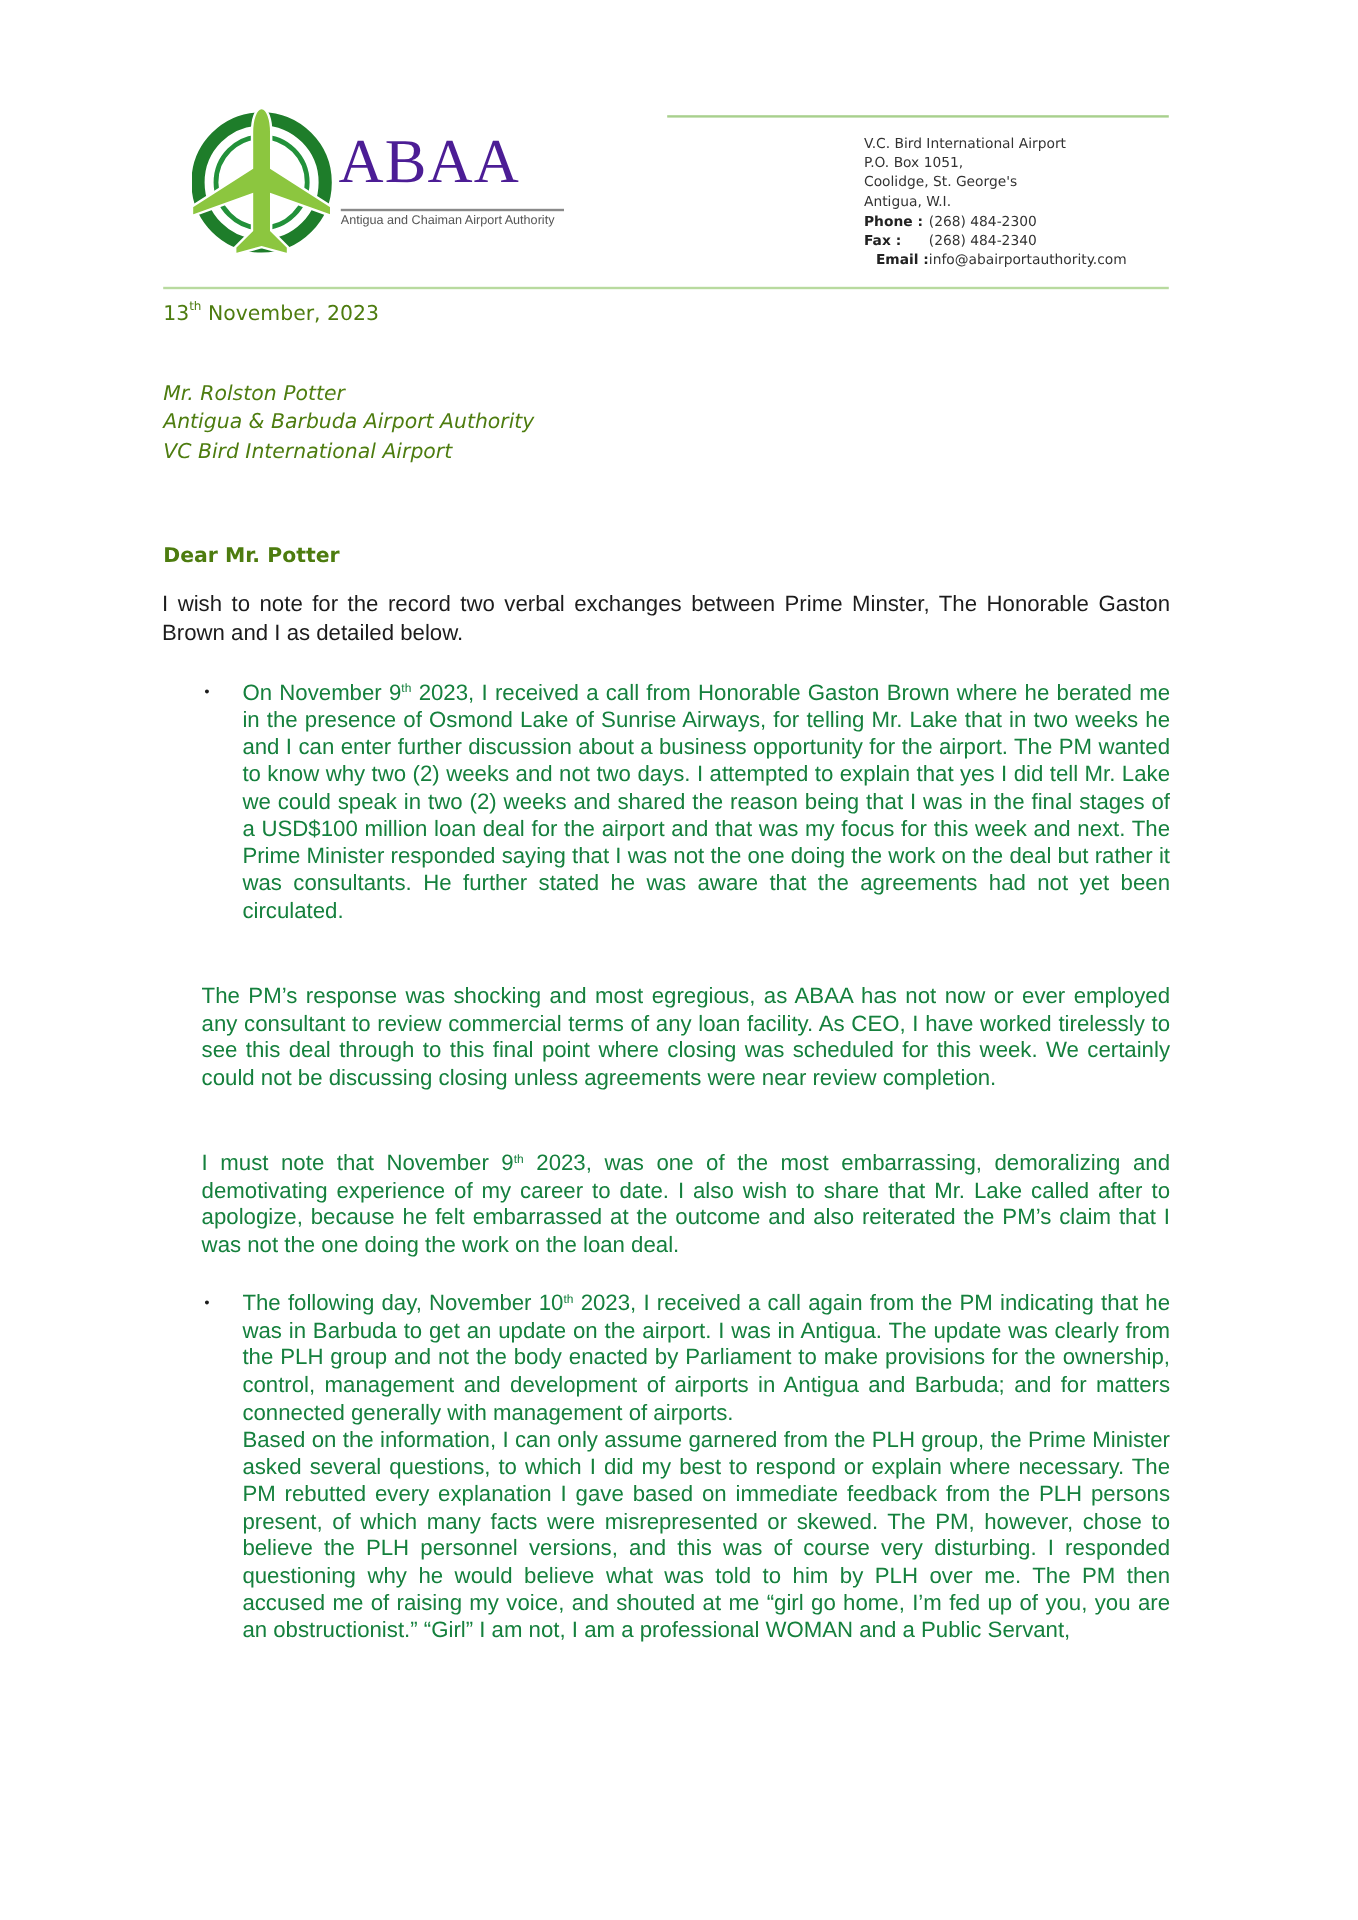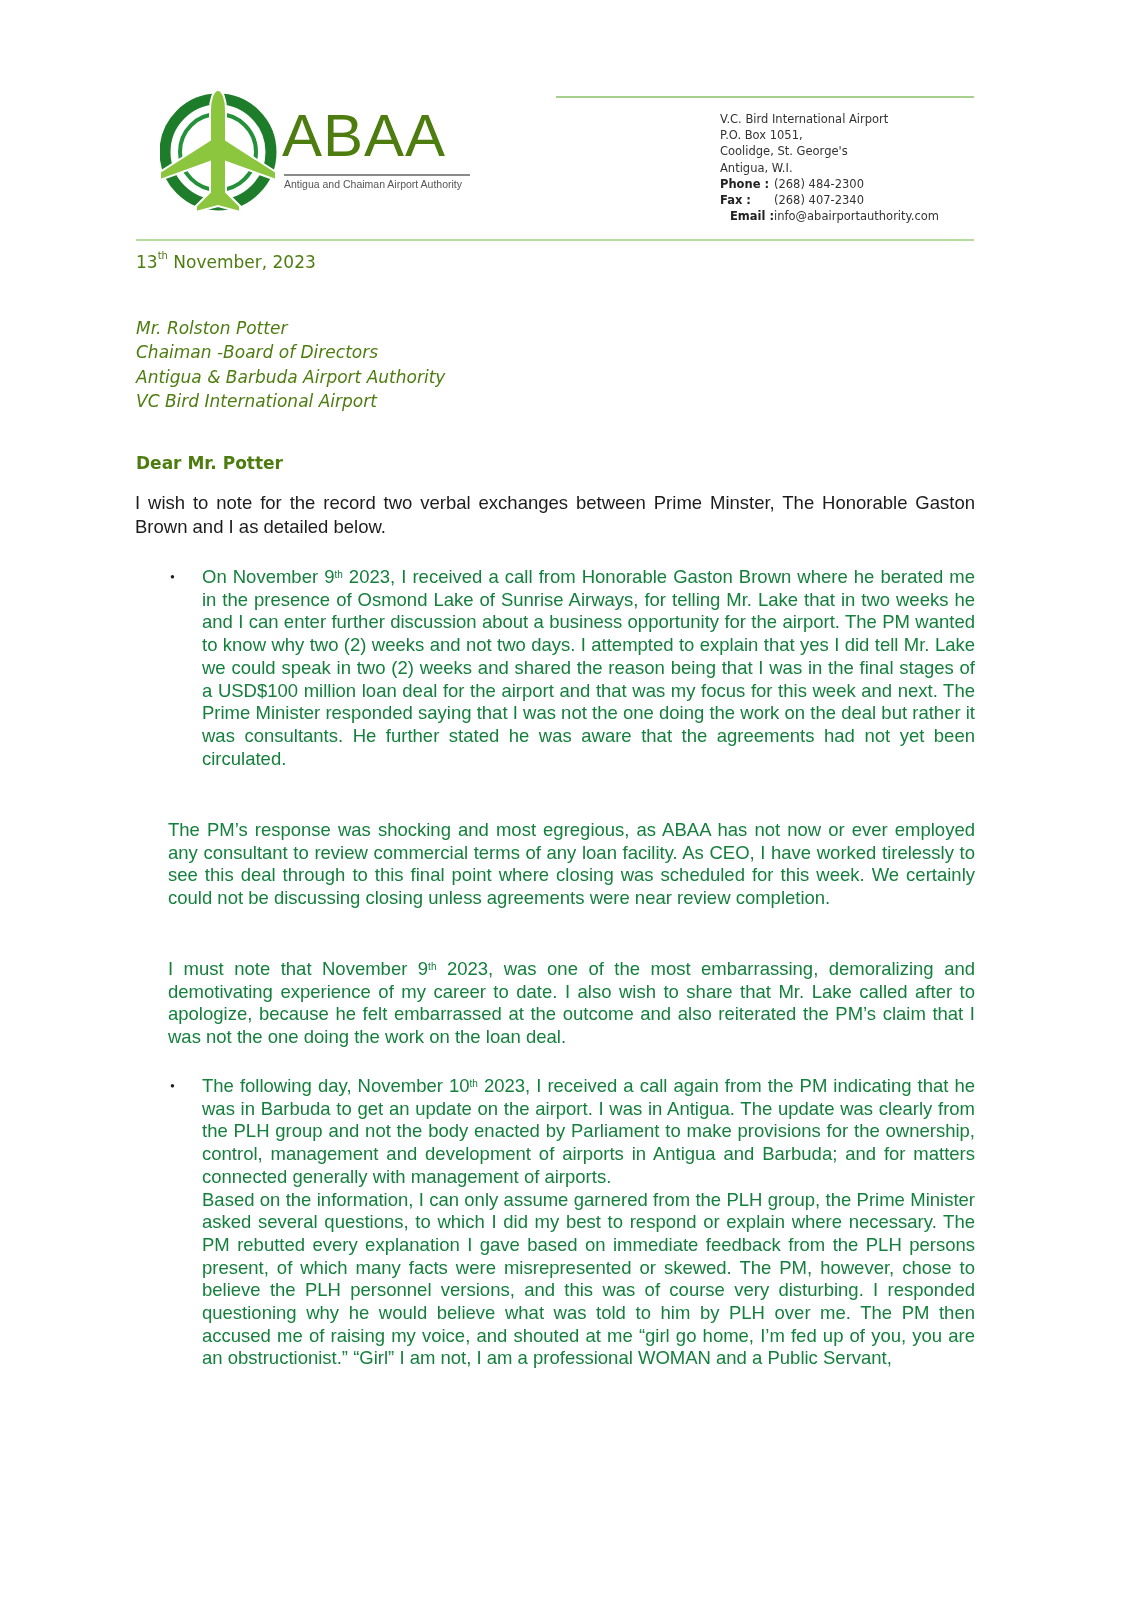--- a/index.html
+++ b/index.html
@@ -2,21 +2,21 @@
 <html><head>
 <meta charset="utf-8">
 <style>
   html, body { margin: 0; padding: 0; background: #ffffff; }
   body { width: 1132px; height: 1600px; position: relative; overflow: hidden; color: #1c1c1c; }
   .page { position: absolute; left: 0; top: 0; width: 1132px; height: 1600px; background: #fff; }
 
   
   .logo { position: absolute; left: 160px; top: 88px; width: 320px; height: 130px; }
   .logo svg { position: absolute; left: 0; top: 0; }
-  .logo-word { position: absolute; left: 122px; top: 8px; font-family: Liberation Sans, sans-serif; font-size: 60px; line-height: 80px; color: #4d7c0f; letter-spacing: 1px; font-weight: normal; }
+  .logo-word { position: absolute; left: 122px; top: 8px; font-family: Liberation Serif, serif; font-size: 52px; line-height: 80px; color: #4c1d95; letter-spacing: 1px; font-weight: normal; }
   .logo-rule { position: absolute; left: 124px; top: 86px; width: 186px; height: 2px; background: #8a8a8a; }
   .logo-sub { position: absolute; left: 124px; top: 90px; font-family: "Liberation Sans", sans-serif; font-size: 10.5px; color: #555; white-space: nowrap; }
 
   .rule-top { position: absolute; left: 556px; top: 96px; width: 418px; height: 2px; background: #a8d08d; }
   .rule-bottom { position: absolute; left: 136px; top: 239px; width: 838px; height: 2px; background: #b8da9f; }
 
   .address { position: absolute; left: 720px; top: 111px; font-family: "DejaVu Sans", sans-serif; font-size: 11.5px; line-height: 16.2px; color: #333; }
   .address div { white-space: nowrap; }
   .address b { font-weight: bold; color: #222; display: inline-block; }
   .address .lbl-phone { width: 54px; }
@@ -61,31 +61,30 @@
   </div>
 
   <div class="rule-top"></div>
 
   <div class="address">
     <div>V.C. Bird International Airport</div>
     <div>P.O. Box 1051,</div>
     <div>Coolidge, St. George's</div>
     <div>Antigua, W.I.</div>
     <div><b class="lbl-phone">Phone :</b><span>(268) 484-2300</span></div>
-    <div><b class="lbl-fax">Fax :</b><span>(268) 407-2340</span></div>
+    <div><b class="lbl-fax">Fax :</b><span>(268) 484-2340</span></div>
     <div><b class="lbl-email">Email :</b><span>info@abairportauthority.com</span></div>
   </div>
 
   <div class="rule-bottom"></div>
 
   <div class="txt date"><span>13</span><sup>th</sup><span> November, 2023</span></div>
 
   <div class="txt recipient">
     <div>Mr. Rolston Potter</div>
-    <div>Chaiman -Board of Directors</div>
     <div>Antigua &amp; Barbuda Airport Authority</div>
     <div>VC Bird International Airport</div>
   </div>
 
   <div class="txt salutation">Dear Mr. Potter</div>
 
   <div class="intro">I wish to note for the record two verbal exchanges between Prime Minster, The Honorable Gaston Brown and I as detailed below.</div>
 
   <div class="bullet" style="top:570px;">•</div>
   <div class="block b1"><span>On November 9</span><sup>th</sup><span> 2023, I received a call from Honorable Gaston Brown where he berated me in the presence of Osmond Lake of Sunrise Airways, for telling Mr. Lake that in  two weeks he and I can enter further discussion about a business opportunity for the airport.   The PM wanted to know why two (2) weeks and not two days.   I attempted to explain that yes I did tell Mr. Lake we could speak in two (2) weeks  and shared the reason being that I was in the final stages of a USD$100 million loan deal for the airport and that was my focus for this week and next.  The Prime Minister responded saying that I was not the one doing the work on the deal but rather it was consultants.  He further stated he was  aware that the agreements had not yet been circulated.</span></div>

